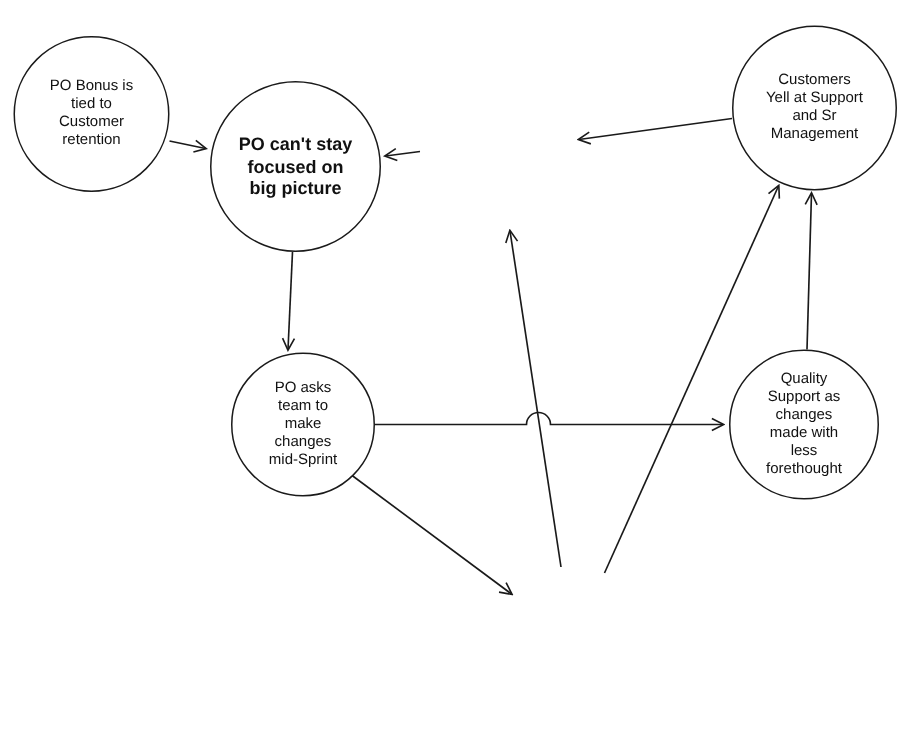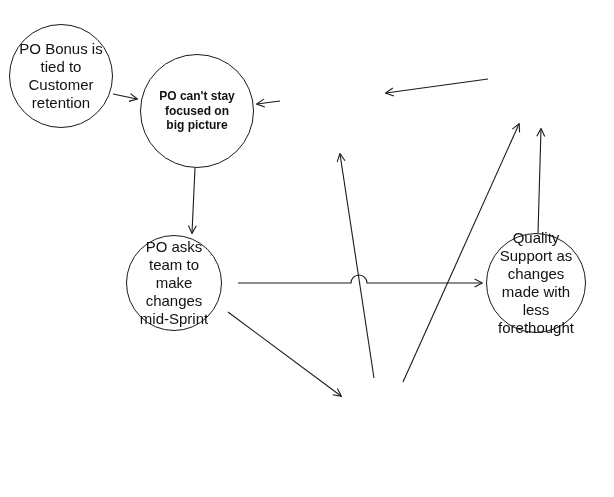--- a/index.html
+++ b/index.html
@@ -34,21 +34,21 @@
     border-radius: 50%;
     background: #ffffff;
     display: flex;
     align-items: center;
     justify-content: center;
     box-sizing: border-box;
   }
   .node .label {
     white-space: pre-line;
     text-align: center;
-    font-size: 15px;
+    font-size: 10px;
     line-height: 1.2;
     color: #111111;
     padding: 2px;
   }
   .node.bold .label {
     font-weight: bold;
     font-size: 12px;
     text-align: center;
   }
 </style>
@@ -82,22 +82,28 @@
 retention</span>
   </div>
 
   <div class="node bold" style="left:140px; top:54px;  width:114px; height:114px;">
     <span class="label">PO can't stay
 focused on
 big picture</span>
   </div>
 
 
+  <div class="node" style="left:488px; top:17px;  width:110px; height:110px;">
+    <span class="label">Customers
+Yell at Support
+and Sr
+Management</span>
+  </div>
 
-  <div class="node" style="left:126px; top:235px; width:96px;  height:96px;">
+  <div class="node" style="left:154px; top:235px; width:96px;  height:96px;">
     <span class="label">PO asks
 team to
 make
 changes
 mid-Sprint</span>
   </div>
 
   <div class="node" style="left:486px; top:233px; width:100px; height:100px;">
     <span class="label">Quality
 Support as

